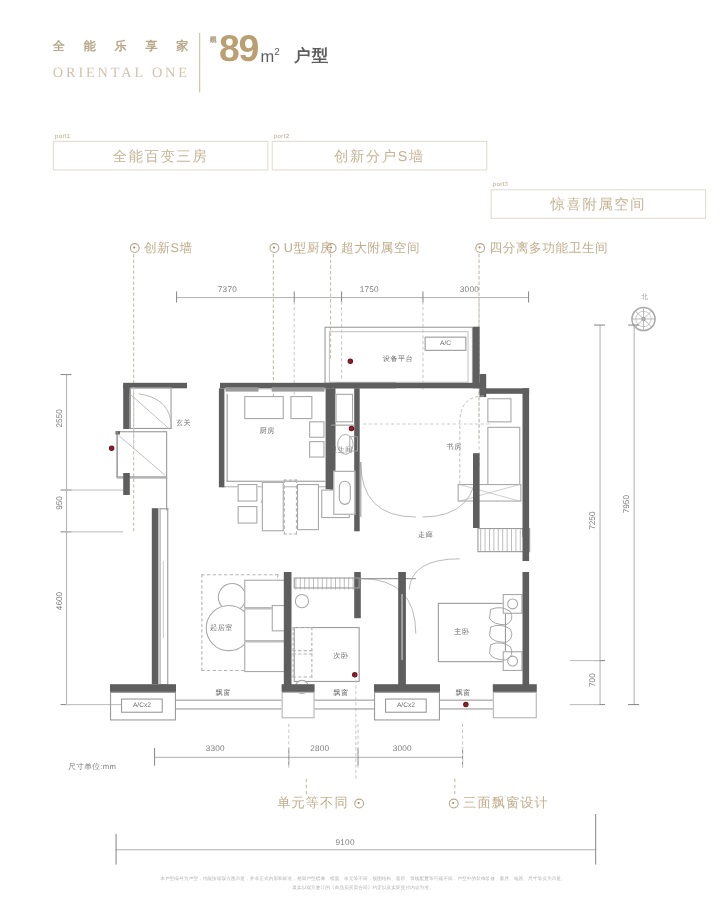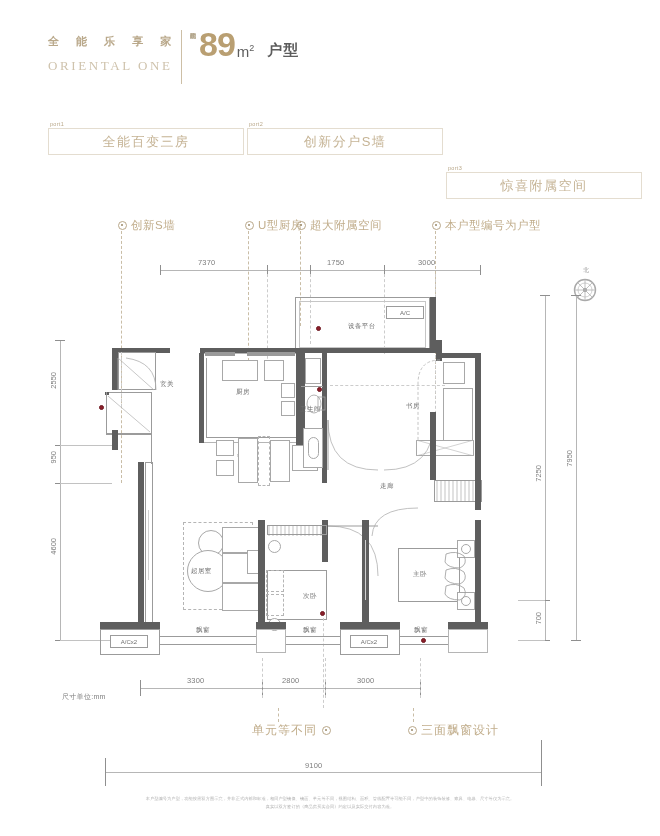--- a/index.html
+++ b/index.html
@@ -207,21 +207,21 @@
     <div class="callout" id="co2">
       <span class="dotico"></span>
       <span>U型厨房</span>
     </div>
     <div class="callout" id="co3">
       <span class="dotico"></span>
       <span>超大附属空间</span>
     </div>
     <div class="callout" id="co4">
       <span class="dotico"></span>
-      <span>本户型编号为户型</span>
+      <span>四分离多功能卫生间</span>
     </div>
 
     <div class="leader" style="left:121px;top:13px;height:252px;"></div>
     <div class="leader" style="left:248px;top:13px;height:130px;"></div>
     <div class="leader" style="left:300px;top:13px;height:95px;"></div>
     <div class="leader" style="left:435px;top:13px;height:168px;"></div>
   </div>
 
   <div class="plan">
 

